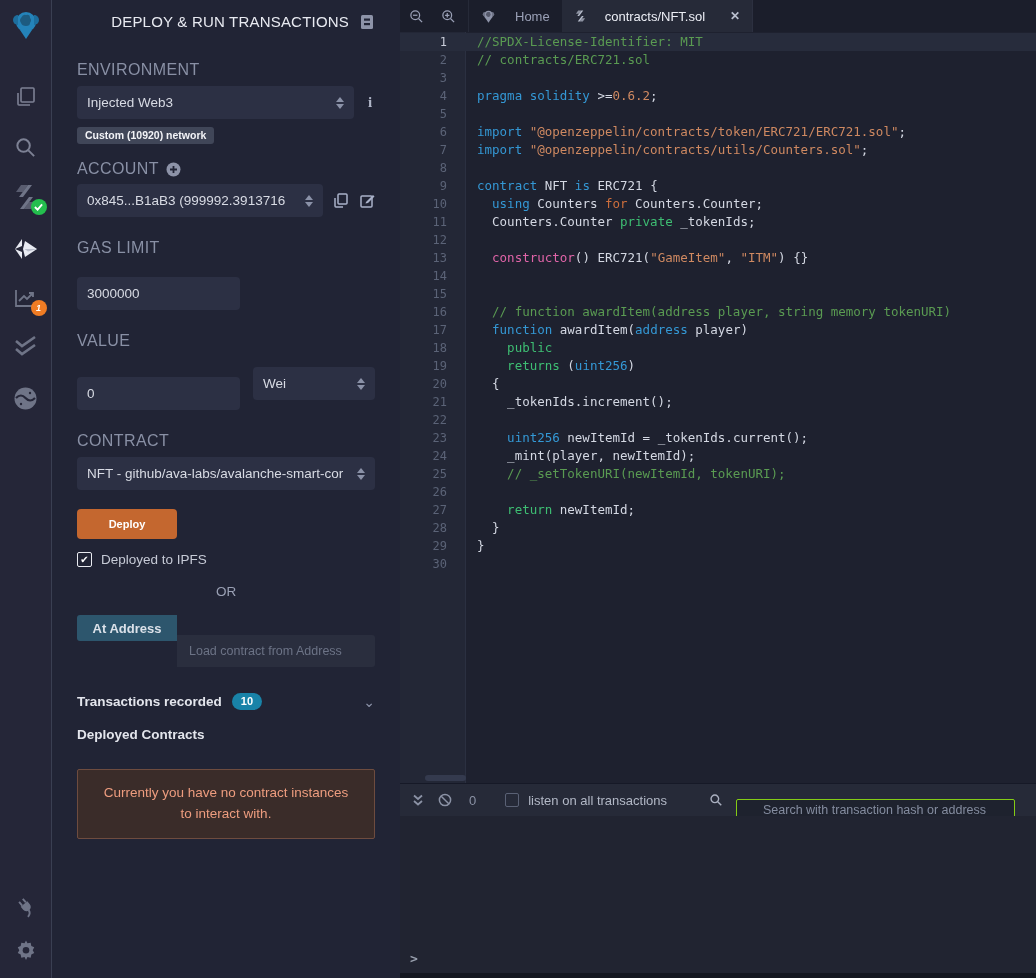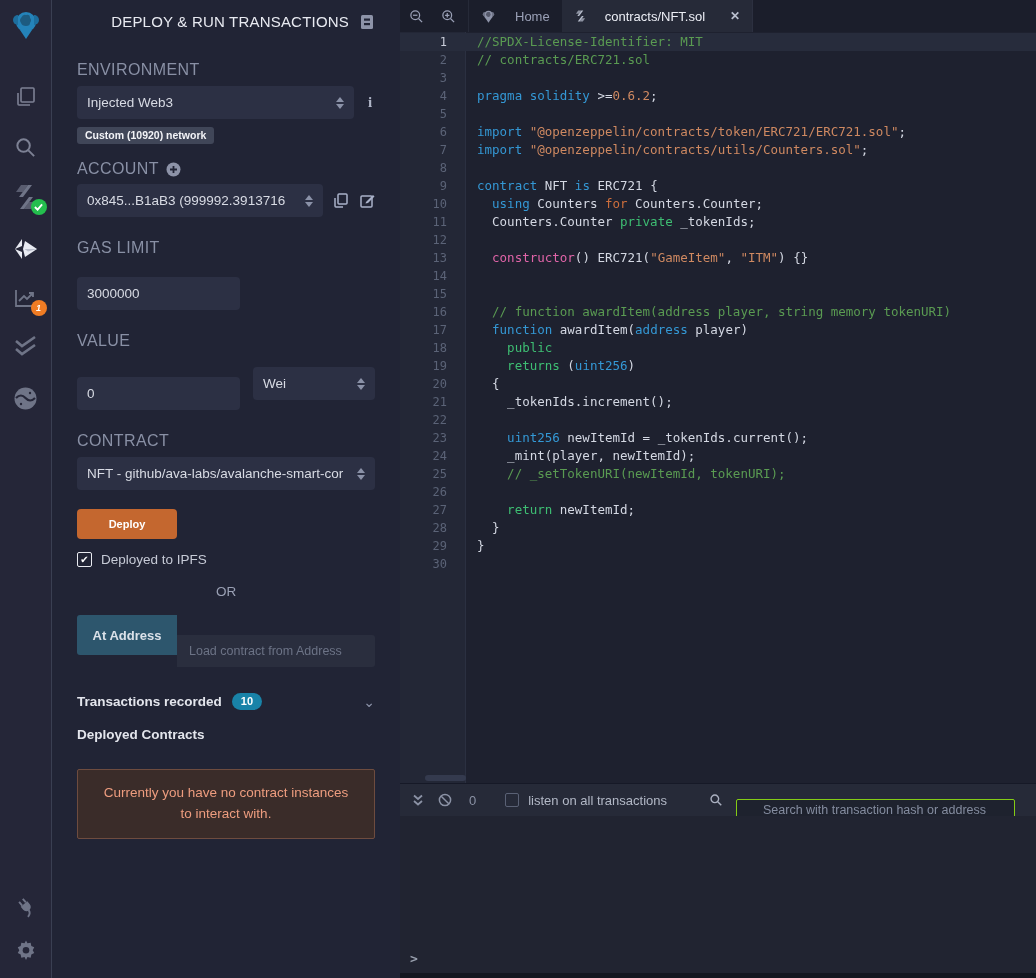--- a/index.html
+++ b/index.html
@@ -28,21 +28,21 @@
   .stepper .up { border-bottom:5px solid #8b92a8; }
   .stepper .dn { border-top:5px solid #8b92a8; }
   .net-badge { display:inline-block; margin-top:8px; background:#404658; color:#f2f3f7; font-size:10.5px; font-weight:700; padding:2px 8px 3px; border-radius:3px; }
   .row { display:flex; align-items:center; }
   .acct-icons { display:flex; gap:12px; margin-left:11px; color:#a9b1c9; }
   .btn-deploy { margin-top:19px; background:#c4672f; color:#fff; font-size:11px; font-weight:700; border:none; border-radius:4px; width:100px; height:30px; cursor:pointer; }
   .publish { margin-top:13px; display:flex; align-items:center; gap:9px; font-size:13.5px; color:#c6cad6; }
   .cb { width:15px; height:15px; border:1.5px solid #e9ebf1; border-radius:2px; display:flex; align-items:center; justify-content:center; font-size:10px; color:#fff; background:transparent; cursor:pointer; }
   .or { text-align:center; margin-top:17px; color:#9aa0b4; font-size:13.5px; }
   .ataddr-row { margin-top:16px; display:flex; }
-  .btn-ataddr { background:#2d566d; color:#dbe1e9; font-size:13px; font-weight:600; border:none; border-radius:3px 0 0 3px; width:100px; height:40px; cursor:pointer; flex:none; }
+  .btn-ataddr { background:#2d566d; color:#dbe1e9; font-size:13px; font-weight:600; border:none; border-radius:3px 0 0 3px; width:100px; height:26px; cursor:pointer; flex:none; }
   .ataddr-input { flex:1; background:#2a2e3e; border:none; border-radius:0 3px 3px 0; height:32px; font-size:12.5px; color:#bef264; padding:0 12px; font-family:"Liberation Sans", sans-serif; }
   .ataddr-input::placeholder { color:#6c7386; }
   .tx-row { margin-top:26px; display:flex; align-items:center; }
   .tx-label { font-size:13.5px; font-weight:700; color:#e3e5ec; }
   .tx-badge { margin-left:10px; background:#1983a8; color:#fff; font-size:11px; font-weight:700; border-radius:9px; padding:2px 9px 3px; }
   .chev { margin-left:auto; color:#8b92a8; font-size:14px; cursor:pointer; line-height:1; }
   .deployed { margin-top:17px; font-size:13.5px; font-weight:700; color:#e3e5ec; }
   .alert { margin-top:27px; background:#3a2c29; border:1px solid #6e4c3f; border-radius:2px; padding:13px 24px; text-align:center; color:#ee9d7f; font-size:13.5px; line-height:1.55; }
   input { outline:none;margin-top:20px; }
 

